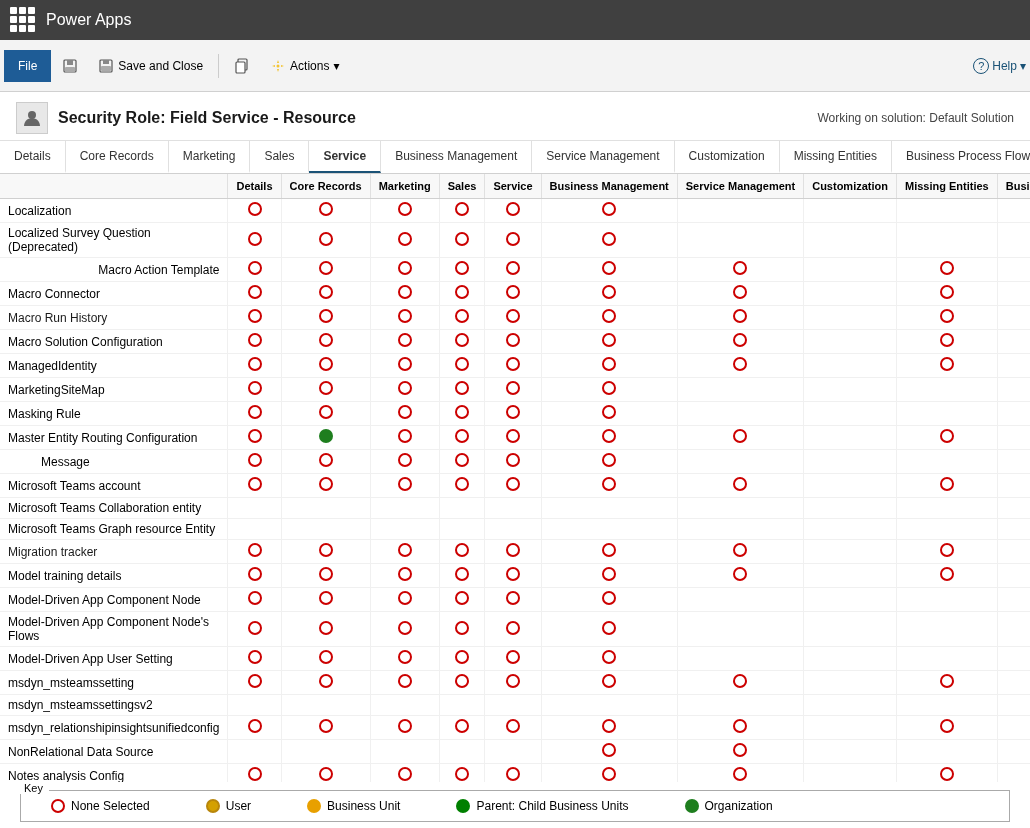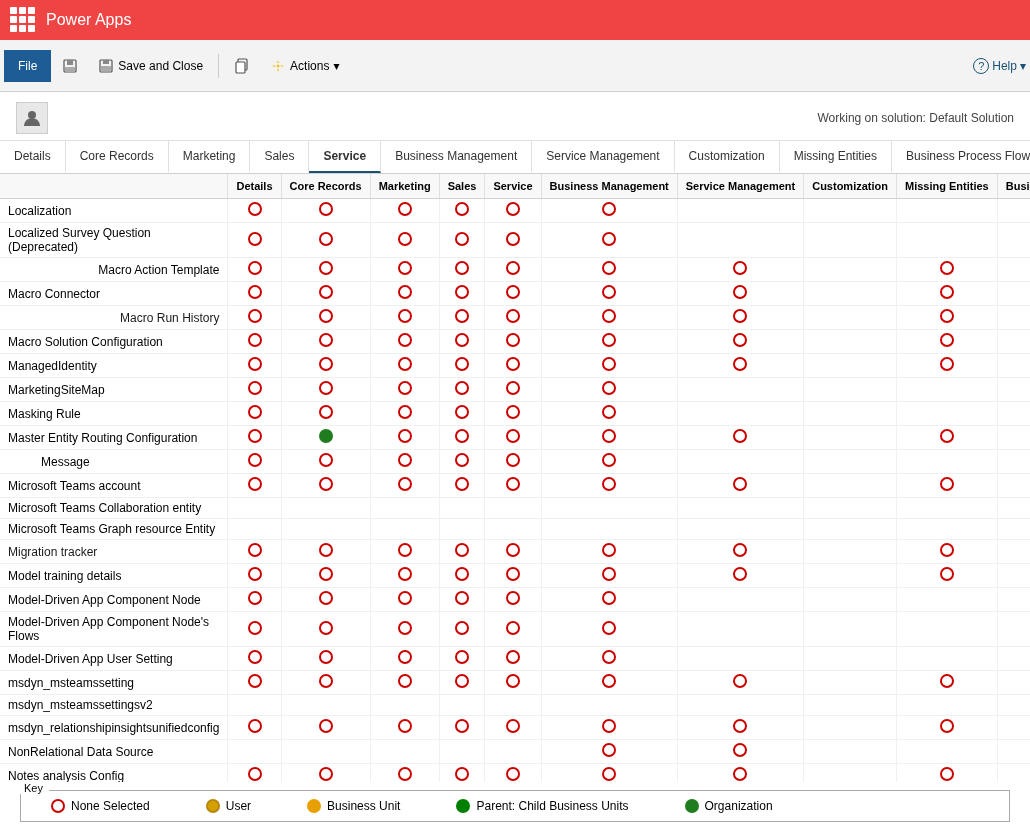--- a/index.html
+++ b/index.html
@@ -1,20 +1,20 @@
 <!DOCTYPE html>
 <html><head>
   <meta charset="utf-8">
   <style>
     * { box-sizing: border-box; margin: 0; padding: 0; }
     body { font-family: 'Segoe UI', Tahoma, Geneva, Verdana, sans-serif; font-size: 12px; background: #fff; }
 
     
     .top-bar {
-      background: #ef4444;
+      background: #404040;
       height: 40px;
       display: flex;
       align-items: center;
       padding: 8px 10px;
       gap: 10px;
     }
     .waffle-icon {
       width: 26px; height: 26px;
       display: grid; grid-template-columns: repeat(3,7px); grid-template-rows: repeat(3,7px);
       gap: 2px; cursor: pointer;
@@ -235,20 +235,21 @@
 </div>
 
 <div class="page-header">
   <div class="page-header-left">
     <div class="page-header-icon">
       <svg width="20" height="20" viewBox="0 0 20 20">
         <circle cx="10" cy="7" r="4" fill="#666"></circle>
         <path d="M2 18c0-4.4 3.6-8 8-8s8 3.6 8 8" fill="#666"></path>
       </svg>
     </div>
+    <span class="page-title">Security Role: Field Service - Resource</span>
   </div>
   <span class="solution-text">Working on solution: Default Solution</span>
 </div>
 
 <div class="tabs-row">
 <div class="tab">Details</div>
     <div class="tab">Core Records</div>
     <div class="tab">Marketing</div>
     <div class="tab">Sales</div>
     <div class="tab active">Service</div>
@@ -324,21 +325,21 @@
           <td><span class="circle-none"></span></td>
           <td><span class="circle-none"></span></td>
           <td><span class="circle-none"></span></td>
           <td><span class="circle-none"></span></td>
           <td><span class="circle-none"></span></td>
           <td></td>
           <td><span class="circle-none"></span></td>
           <td></td>
         </tr>
         <tr>
-          <td style="text-align: right; color: rgb(26, 26, 26);">Macro Run History</td>
+          <td style="text-align: left; color: rgb(26, 26, 26);">Macro Run History</td>
           <td><span class="circle-none"></span></td>
           <td><span class="circle-none"></span></td>
           <td><span class="circle-none"></span></td>
           <td><span class="circle-none"></span></td>
           <td><span class="circle-none"></span></td>
           <td><span class="circle-none"></span></td>
           <td><span class="circle-none"></span></td>
           <td></td>
           <td><span class="circle-none"></span></td>
           <td></td>

